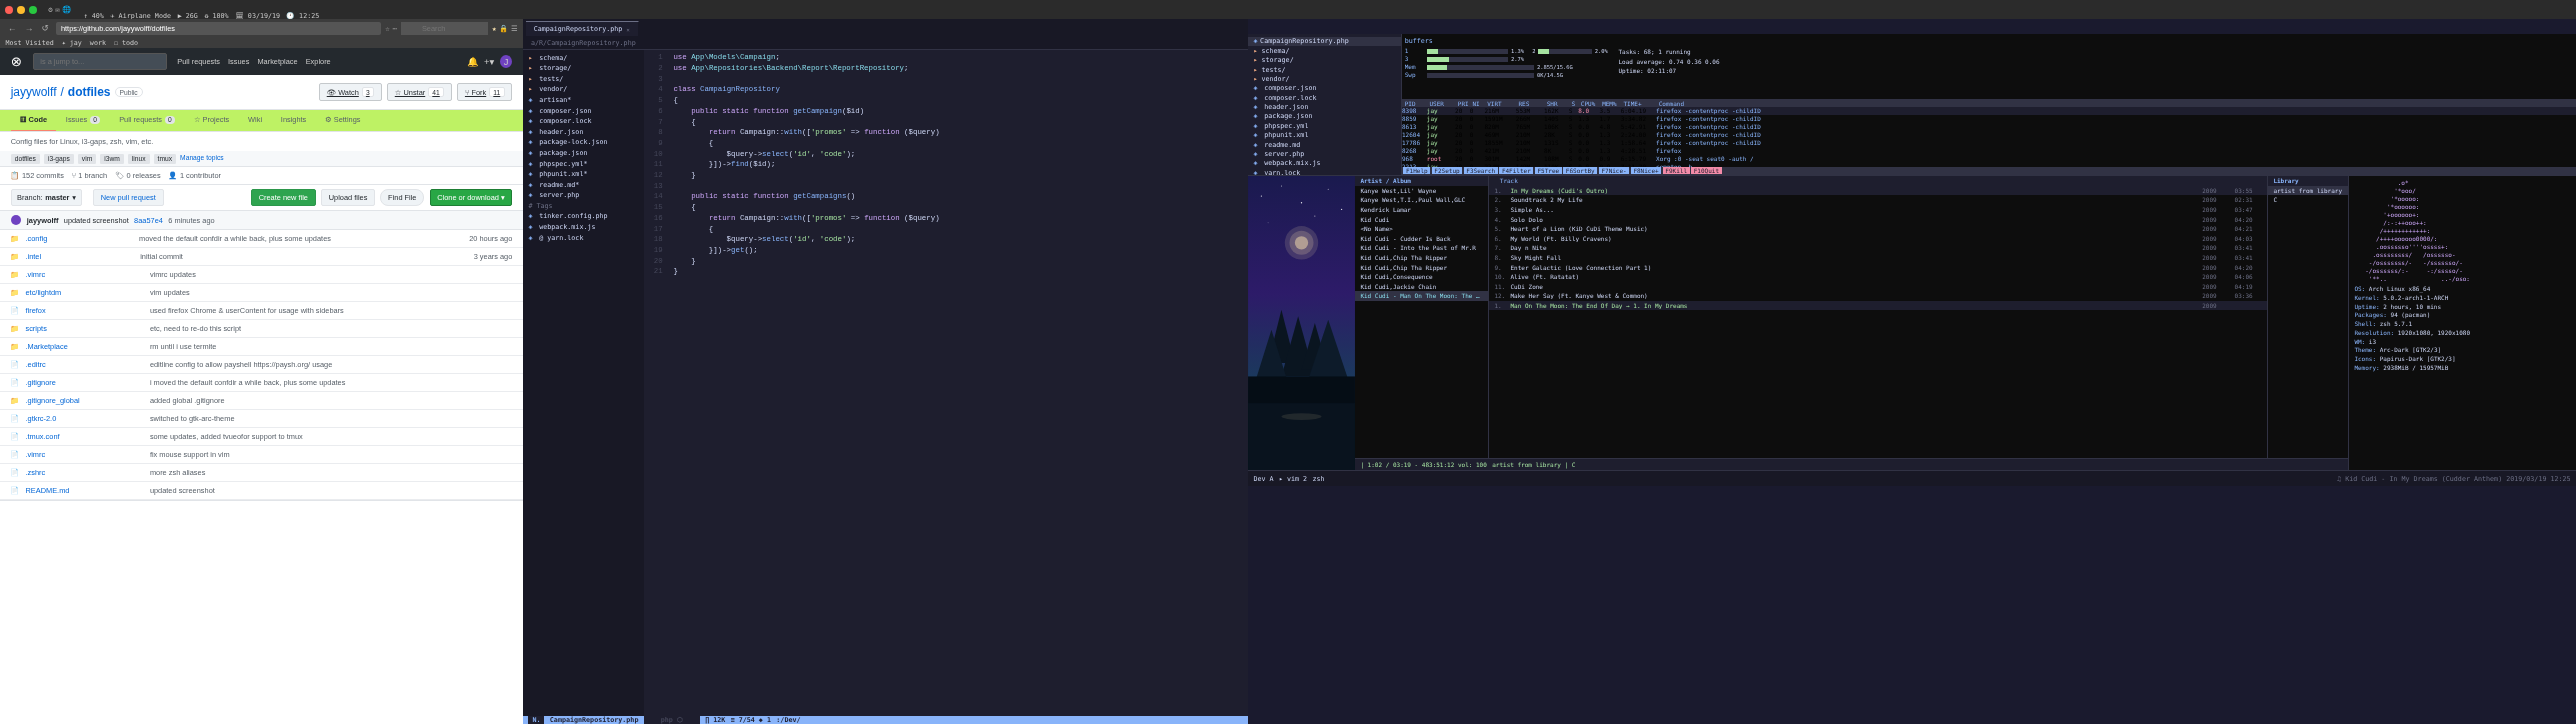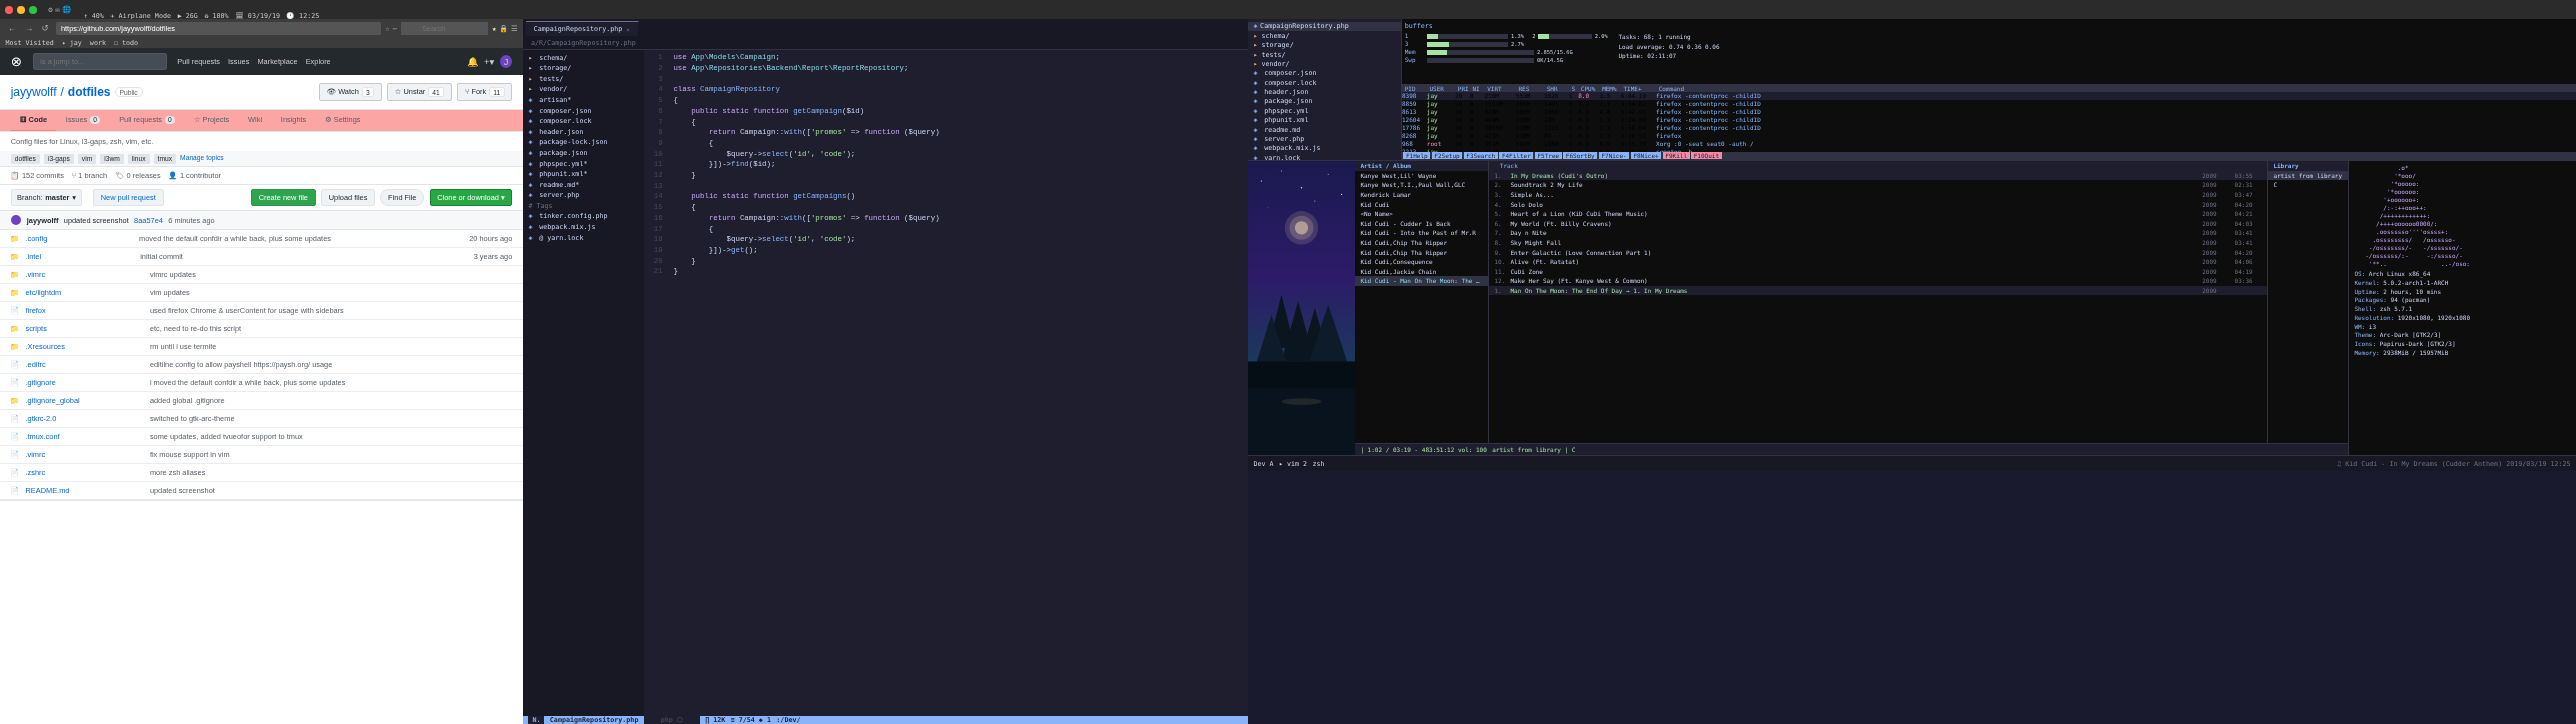--- a/index.html
+++ b/index.html
@@ -155,30 +155,30 @@
     .repo-path {
       font-size: 12px; color: #0366d6; font-weight: 300;
     }
     .repo-visibility {
       background: none; border: 0.7px solid #e1e4e8; color: #586069;
       border-radius: 6.7px; font-size: 6.7px; padding: 0.7px 4px;
     }
     .repo-action-btn {
       background: #eff3f6; border: 0.7px solid #c5c9cc; border-radius: 2px;
       font-size: 7.4px; color: #24292e; padding: 2.7px 6.7px; cursor: pointer;
-      display: flex; align-items: flex-start; gap: 2.7px;
+      display: flex; align-items: center; gap: 2.7px; text-decoration: underline;
     }
     .repo-action-num {
       background: #fff; border: 0.7px solid #e1e4e8; border-radius: 2px;
       font-size: 6.7px; padding: 0.7px 3.4px; color: #24292e;
     }
 
     
     .repo-tabs {
-      background: #fca5a5;
+      background: #bef264;
       border-bottom: 0.7px solid #e1e4e8;
       padding: 0 10.7px;
       display: flex; gap: 0;
     }
     .repo-tab {
       padding: 5.4px 9.4px; font-size: 7.4px; color: #586069;
       cursor: pointer; border-bottom: 1.3px solid transparent;
       display: flex; align-items: center; gap: 2.7px;
     }
     .repo-tab.active { color: #24292e; border-bottom-color: #f9826c; font-weight: 600; }
@@ -396,20 +396,21 @@
       display: flex;
       flex-direction: column;
       background: #1a1a2e;
     }
 
     
     .right-top {
       display: flex;
       height: 141px;
       flex-shrink: 0;
+      margin-top: 15px;
     }
 
     .right-file-tree {
       width: 154px;
       background: #1e1e2e;
       overflow-y: auto;
       border-right: 0.7px solid #313244;
       font-family: monospace;
       font-size: 6.7px;
       color: #cdd6f4;
@@ -846,21 +847,21 @@
           <span class="file-time"></span>
         </div>
         <div class="file-item">
           <span class="file-icon">📁</span>
           <span class="file-name">scripts</span>
           <span class="file-msg">etc, need to re-do this script</span>
           <span class="file-time"></span>
         </div>
         <div class="file-item">
           <span class="file-icon">📁</span>
-          <span class="file-name">.Xresources</span>
+          <span class="file-name">.Marketplace</span>
           <span class="file-msg">rm until i use termite</span>
           <span class="file-time"></span>
         </div>
         <div class="file-item">
           <span class="file-icon">📄</span>
           <span class="file-name">.editrc</span>
           <span class="file-msg">editline config to allow payshell https://paysh.org/ usage</span>
           <span class="file-time"></span>
         </div>
         <div class="file-item">

